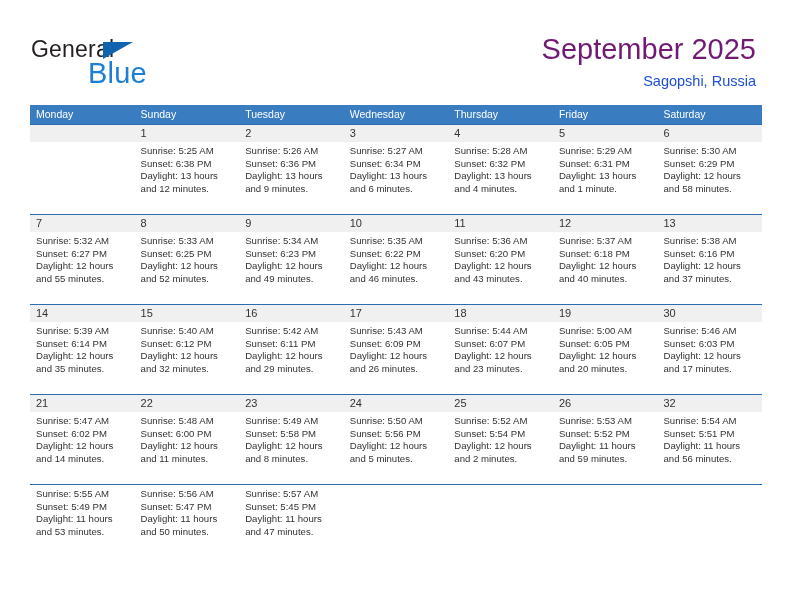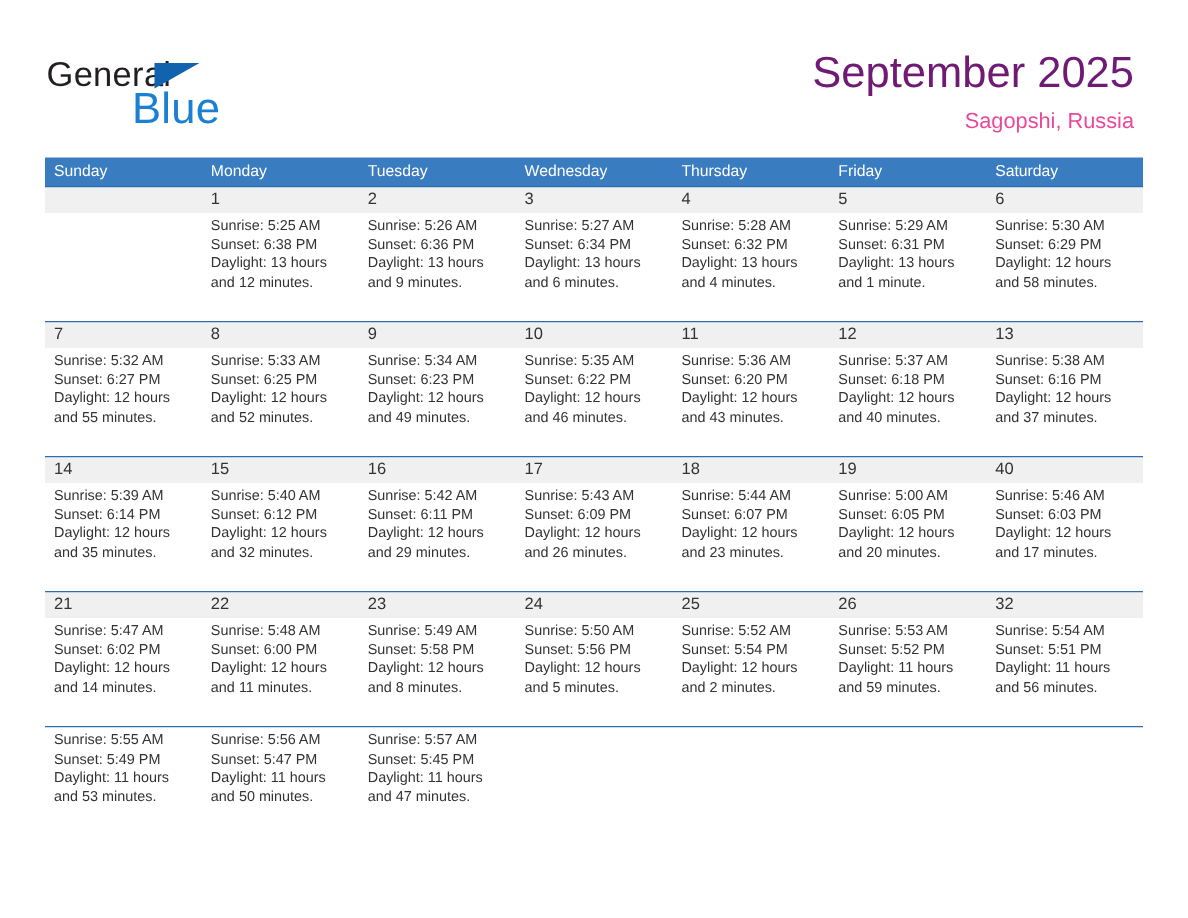--- a/index.html
+++ b/index.html
@@ -72,21 +72,21 @@
   .cal-title {
     font-size: 29px;
     color: #701a75;
     line-height: 34px;
     white-space: nowrap;
     font-weight: normal;
     margin: 0;
   }
   .cal-subtitle {
     font-size: 14.5px;
-    color: #ec4899;
+    color: #1d4ed8;
     line-height: 20px;
     margin-top: 5px;
     white-space: nowrap;
   }
 
   
   .calendar {
     position: absolute;
     left: 30px;
     top: 105px;
@@ -164,22 +164,22 @@
     <div class="title-block">
       <div class="cal-title">September 2025</div>
       <div class="cal-subtitle">Sagopshi, Russia</div>
     </div>
 
   </div>
 
   <div class="calendar">
 
     <div class="weekday-row">
+      <div class="weekday">Monday</div>
       <div class="weekday">Sunday</div>
-      <div class="weekday">Monday</div>
       <div class="weekday">Tuesday</div>
       <div class="weekday">Wednesday</div>
       <div class="weekday">Thursday</div>
       <div class="weekday">Friday</div>
       <div class="weekday">Saturday</div>
     </div>
 
     <div class="week">
       <div class="week-numbers">
         <div class="daynum"></div>
@@ -293,21 +293,21 @@
     </div>
 
     <div class="week">
       <div class="week-numbers">
         <div class="daynum">14</div>
         <div class="daynum">15</div>
         <div class="daynum">16</div>
         <div class="daynum">17</div>
         <div class="daynum">18</div>
         <div class="daynum">19</div>
-        <div class="daynum">40</div>
+        <div class="daynum">30</div>
       </div>
       <div class="week-body">
         <div class="daycell">
           <div class="line">Sunrise: 5:39 AM</div>
           <div class="line">Sunset: 6:14 PM</div>
           <div class="line">Daylight: 12 hours</div>
           <div class="line">and 35 minutes.</div>
         </div>
         <div class="daycell">
           <div class="line">Sunrise: 5:40 AM</div>

